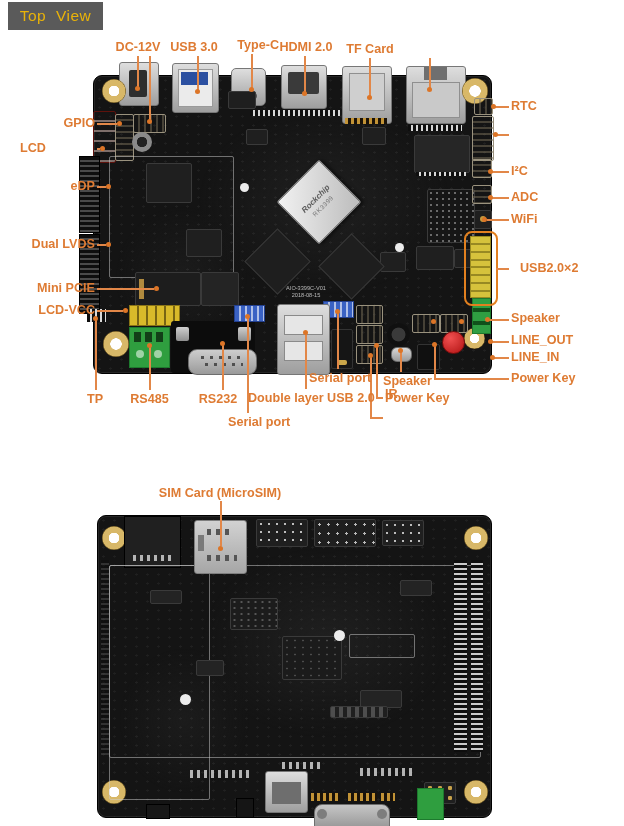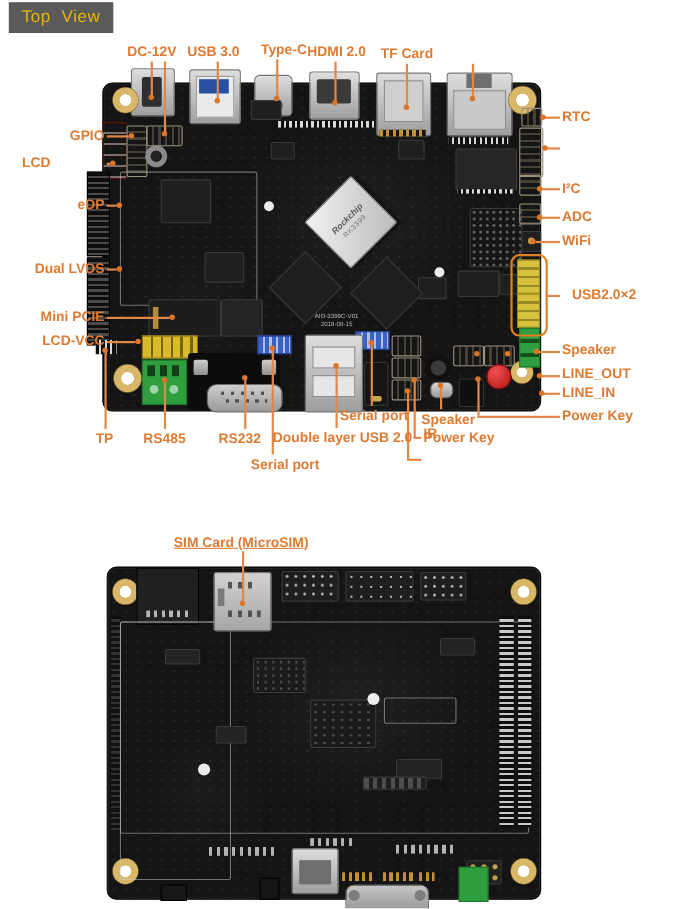--- a/index.html
+++ b/index.html
@@ -319,17 +319,17 @@
       <div class="co-label" style="left: 511px; top: 333px; width: 100px; text-align: left;"><span>LINE_OUT</span></div>
       <div class="co-line" style="left: 492px; top: 341px; width: 17px; height: 1.6px;"></div>
       <div class="co-dot" style="left: 487.5px; top: 338.5px;"></div>
       <div class="co-label" style="left: 511px; top: 350px; width: 100px; text-align: left;"><span>LINE_IN</span></div>
       <div class="co-line" style="left: 494px; top: 357px; width: 15px; height: 1.6px;"></div>
       <div class="co-dot" style="left: 489.5px; top: 354.5px;"></div>
       <div class="co-label" style="left: 511px; top: 371px; width: 100px; text-align: left;"><span>Power Key</span></div>
       <div class="co-line" style="left: 434px; top: 378px; width: 75px; height: 1.6px;"></div>
       <div class="co-line" style="left: 434px; top: 346px; width: 1.6px; height: 32px;"></div>
       <div class="co-dot" style="left: 431.5px; top: 341.5px;"></div>
-      <div class="co-label" style="left: 158px; top: 486px; width: 124px;  text-decoration: underline;"><span>SIM Card (MicroSIM)</span></div>
+      <div class="co-label" style="left: 158px; top: 486px; width: 124px; text-align: center;"><span>SIM Card (MicroSIM)</span></div>
       <div class="co-line" style="left: 220px; top: 501px; width: 1.6px; height: 45px;"></div>
       <div class="co-dot" style="left: 217.5px; top: 545.5px;"></div>
     </div>
 </div>
 
 </body></html>

